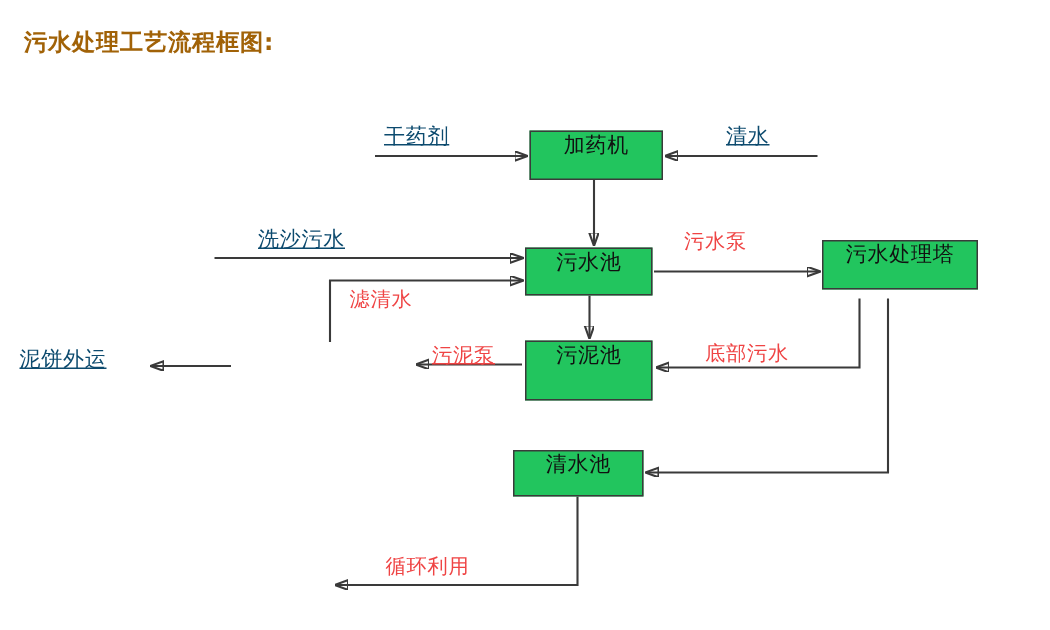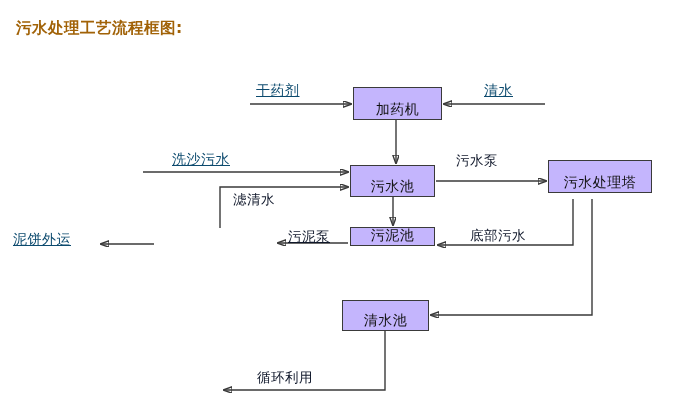--- a/index.html
+++ b/index.html
@@ -30,33 +30,33 @@
     font-size: 15.5px;
     font-weight: bold;
     letter-spacing: 0.5px;
     color: #a16207;
     white-space: nowrap;
   }
   .node-box {
     position: absolute;
     box-sizing: border-box;
     border: 1.4px solid #3a3a3a;
-    background: #c4b5fd;
+    background: #22c55e;
     display: flex;
-    align-items: flex-end;
+    align-items: flex-start;
     justify-content: center;
     font-size: 14px;
     color: #111111;
     letter-spacing: 0.5px;
     white-space: nowrap;
   }
   .edge-label {
     position: absolute;
     font-size: 13.5px;
-    color: #0f172a;
+    color: #ef4444;
     letter-spacing: 0.5px;
     white-space: nowrap;
   }
   .io-label {
     position: absolute;
     font-size: 14px;
     color: #0c4a6e;
     letter-spacing: 0.5px;
     white-space: nowrap;
     text-decoration: underline;
@@ -120,21 +120,21 @@
   </div>
 
   <div class="node-box" style="left:350px; top:165px; width:85px; height:32px;">
     <span>污水池</span>
   </div>
 
   <div class="node-box" style="left:548px; top:160px; width:104px; height:33px;">
     <span>污水处理塔</span>
   </div>
 
-  <div class="node-box" style="left:350px; top:227px; width:85px; height:19px;">
+  <div class="node-box" style="left:350px; top:227px; width:85px; height:40px;">
     <span>污泥池</span>
   </div>
 
 
   <div class="node-box" style="left:342px; top:300px; width:87px; height:31px;">
     <span>清水池</span>
   </div>
 
   <div class="io-label" style="left:256px; top:82px;">干药剂</div>
 

